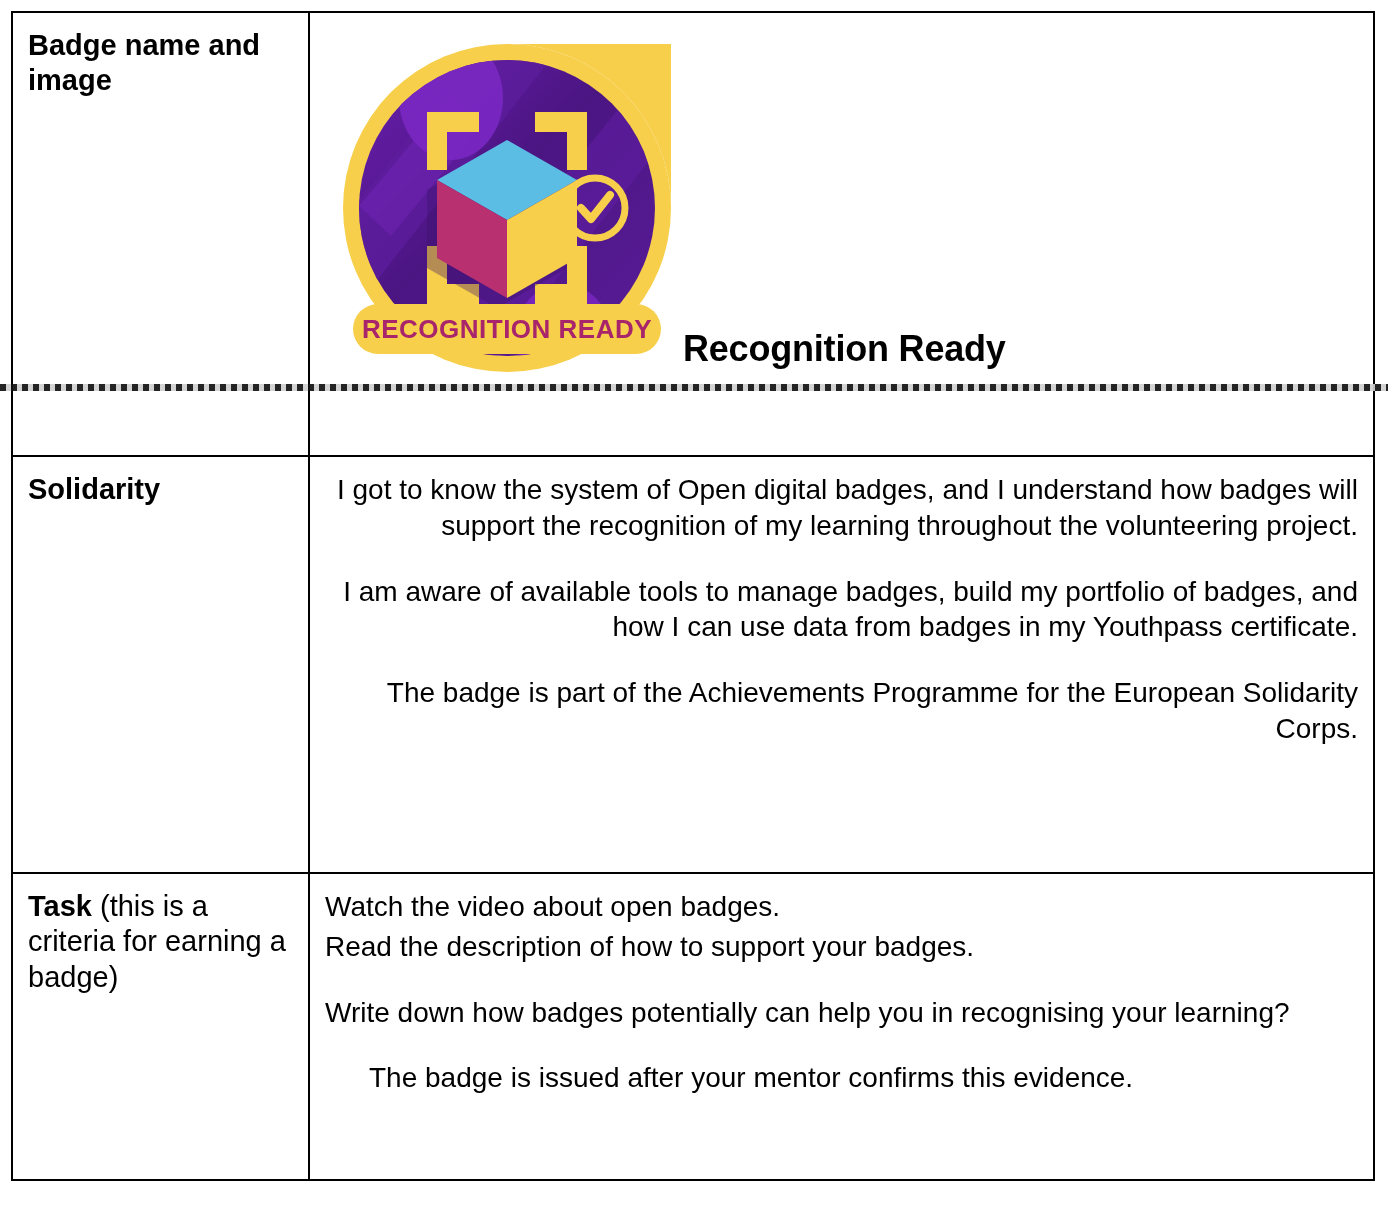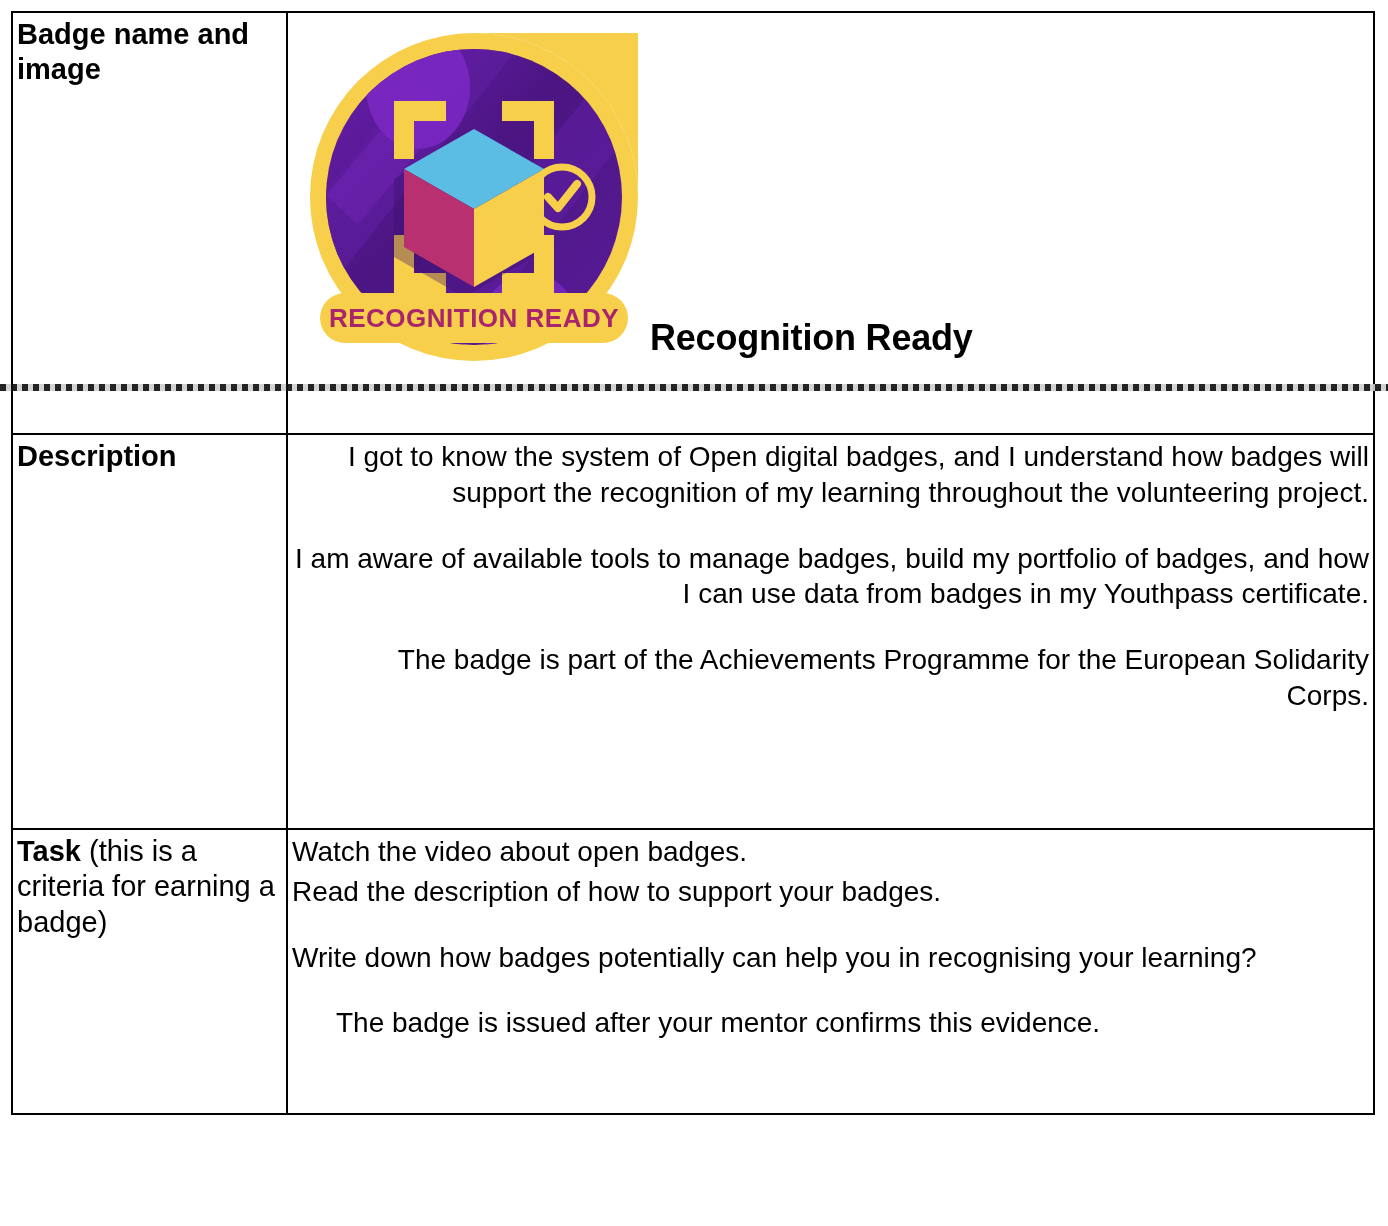--- a/index.html
+++ b/index.html
@@ -38,21 +38,21 @@
     position: absolute;
     left: 11px;
     top: 11px;
     width: 1364px;
     border-collapse: collapse;
     table-layout: fixed;
   }
   #badge-table td {
     border: 2.5px solid #000000;
     vertical-align: top;
-    padding: 4px;
+    padding: 15px;
   }
   .label-cell {
     width: 265px;
     padding: 16px 14px 14px 18px;
     font-size: 29px;
     line-height: 1.22;
     font-weight: bold;
   }
   .label-cell .normal {
     font-weight: normal;
@@ -189,21 +189,21 @@
             <rect x="22" y="268" width="308" height="50" rx="25" ry="25" fill="#F7CF4B"></rect>
             <text x="176" y="302" text-anchor="middle" font-family="Liberation Sans, sans-serif" font-size="26" font-weight="bold" letter-spacing="0.5" fill="#A8246B">RECOGNITION READY</text>
           </svg>
 
           <div id="badge-title">Recognition Ready</div>
         </div>
       </td>
     </tr>
 
     <tr>
-      <td class="label-cell" id="cell-label-description">Description</td>
+      <td class="label-cell" id="cell-label-description">Solidarity</td>
       <td class="content-cell" id="cell-content-description">
         <p>I got to know the system of Open digital badges, and I understand how badges will support the recognition of my learning throughout the volunteering project.</p>
         <p>I am aware of available tools to manage badges, build my portfolio of badges, and how I can use data from badges in my Youthpass certificate.</p>
         <p>The badge is part of the Achievements Programme for the European Solidarity Corps.</p>
       </td>
     </tr>
 
     <tr>
       <td class="label-cell" id="cell-label-task">
         <span>Task</span><span class="normal"> (this is a criteria for earning a badge)</span>

